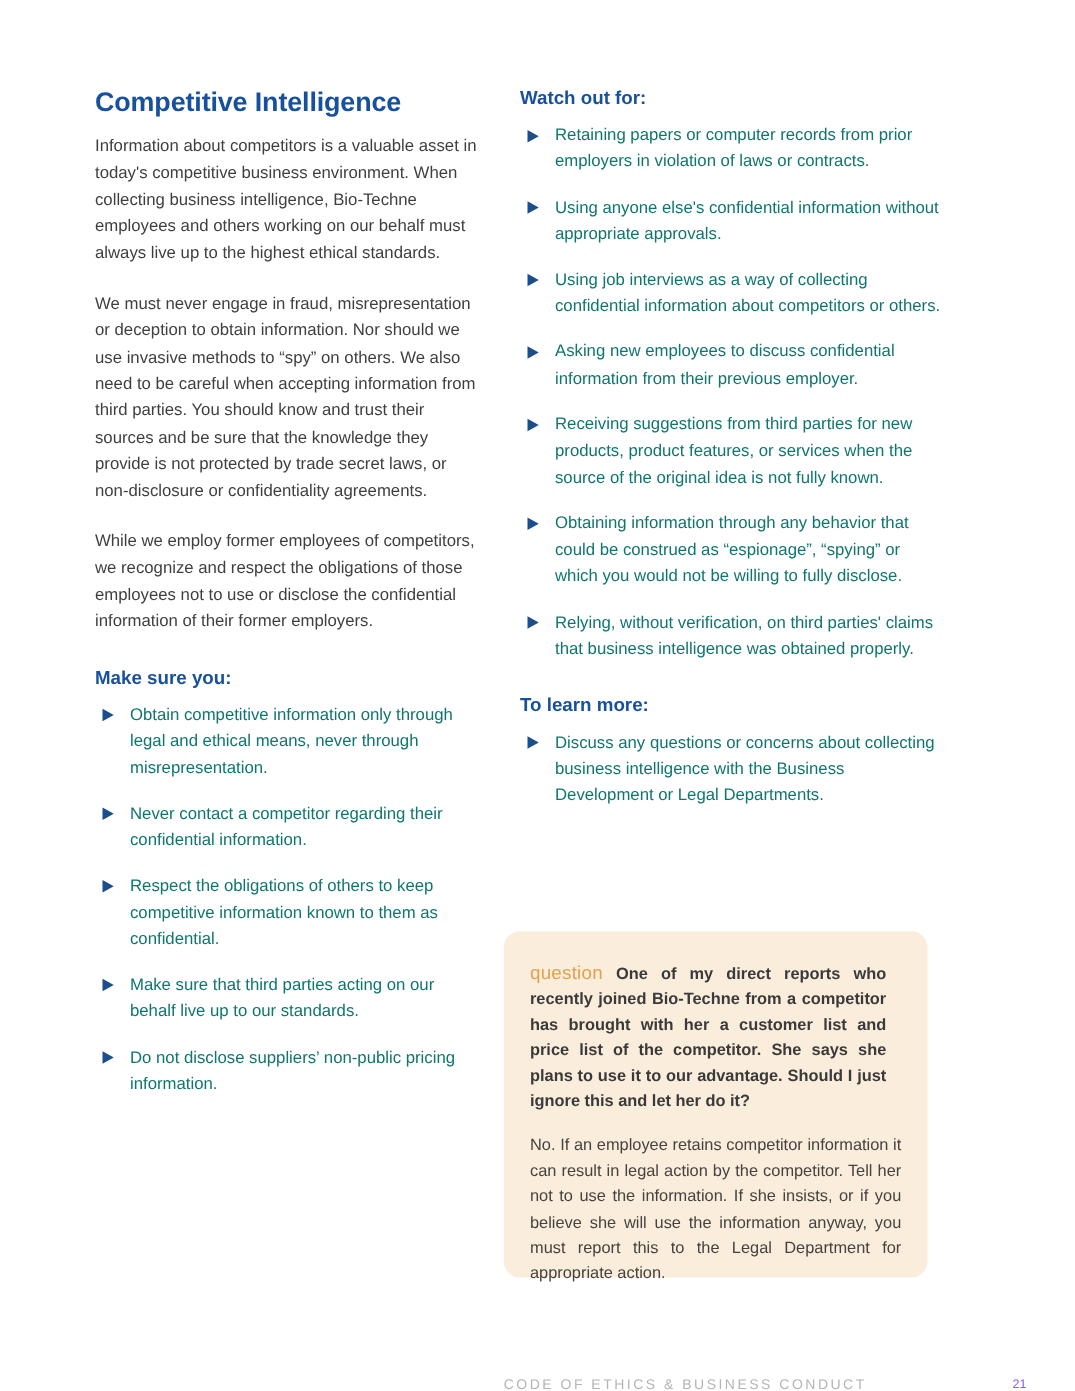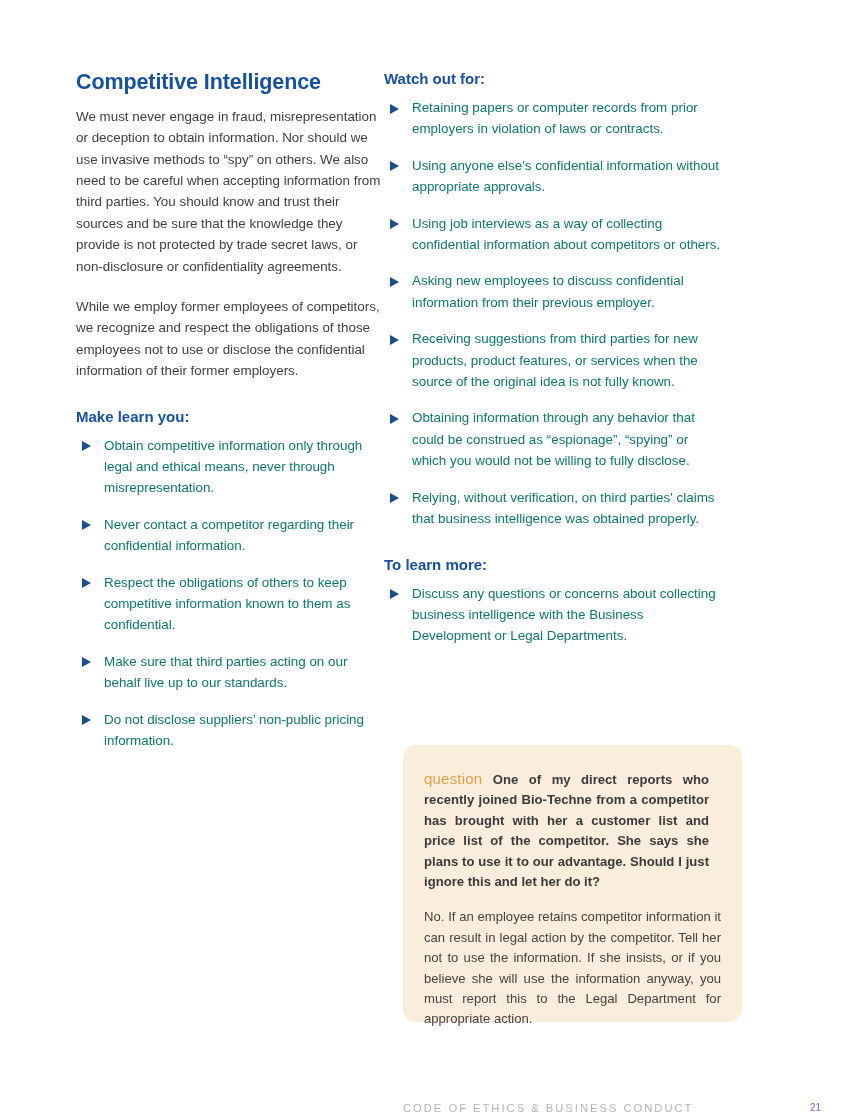--- a/index.html
+++ b/index.html
@@ -23,21 +23,21 @@
     position: absolute;
     left: 0;
     top: 0;
     width: 860px;
   }
   .col {
     position: absolute;
     top: 70px;
   }
   .col-left  { left: 76px;  width: 306px; }
-  .col-right { left: 384px; width: 340px; }
+  .col-right { left: 416px; width: 340px; }
 
   h1.section-title {
     font-size: 21.5px;
     font-weight: bold;
     color: #17519E;
     margin: 0 0 11px 0;
     letter-spacing: -0.1px;
     line-height: 1.15;
   }
   h2.sub-title {
@@ -142,24 +142,25 @@
 </head>
 <body>
 
 <div class="page">
 
   <div class="columns">
 
     <div class="col col-left">
       <h1 class="section-title">Competitive Intelligence</h1>
 
+      <p class="body-text">Information about competitors is a valuable asset in today's competitive business environment. When collecting business intelligence, Bio-Techne employees and others working on our behalf must always live up to the highest ethical standards.</p>
       <p class="body-text">We must never engage in fraud, misrepresentation or deception to obtain information. Nor should we use invasive methods to “spy” on others. We also need to be careful when accepting information from third parties. You should know and trust their sources and be sure that the knowledge they provide is not protected by trade secret laws, or non-disclosure or confidentiality agreements.</p>
       <p class="body-text">While we employ former employees of competitors, we recognize and respect the obligations of those employees not to use or disclose the confidential information of their former employers.</p>
 
-      <h2 class="sub-title">Make learn you:</h2>
+      <h2 class="sub-title">Make sure you:</h2>
       <ul class="bullets">
         <li>
           <span class="tri-icon"></span>
           <span>Obtain competitive information only through legal and ethical means, never through misrepresentation.</span>
         </li>
         <li>
           <span class="tri-icon"></span>
           <span>Never contact a competitor regarding their confidential information.</span>
         </li>
         <li>

